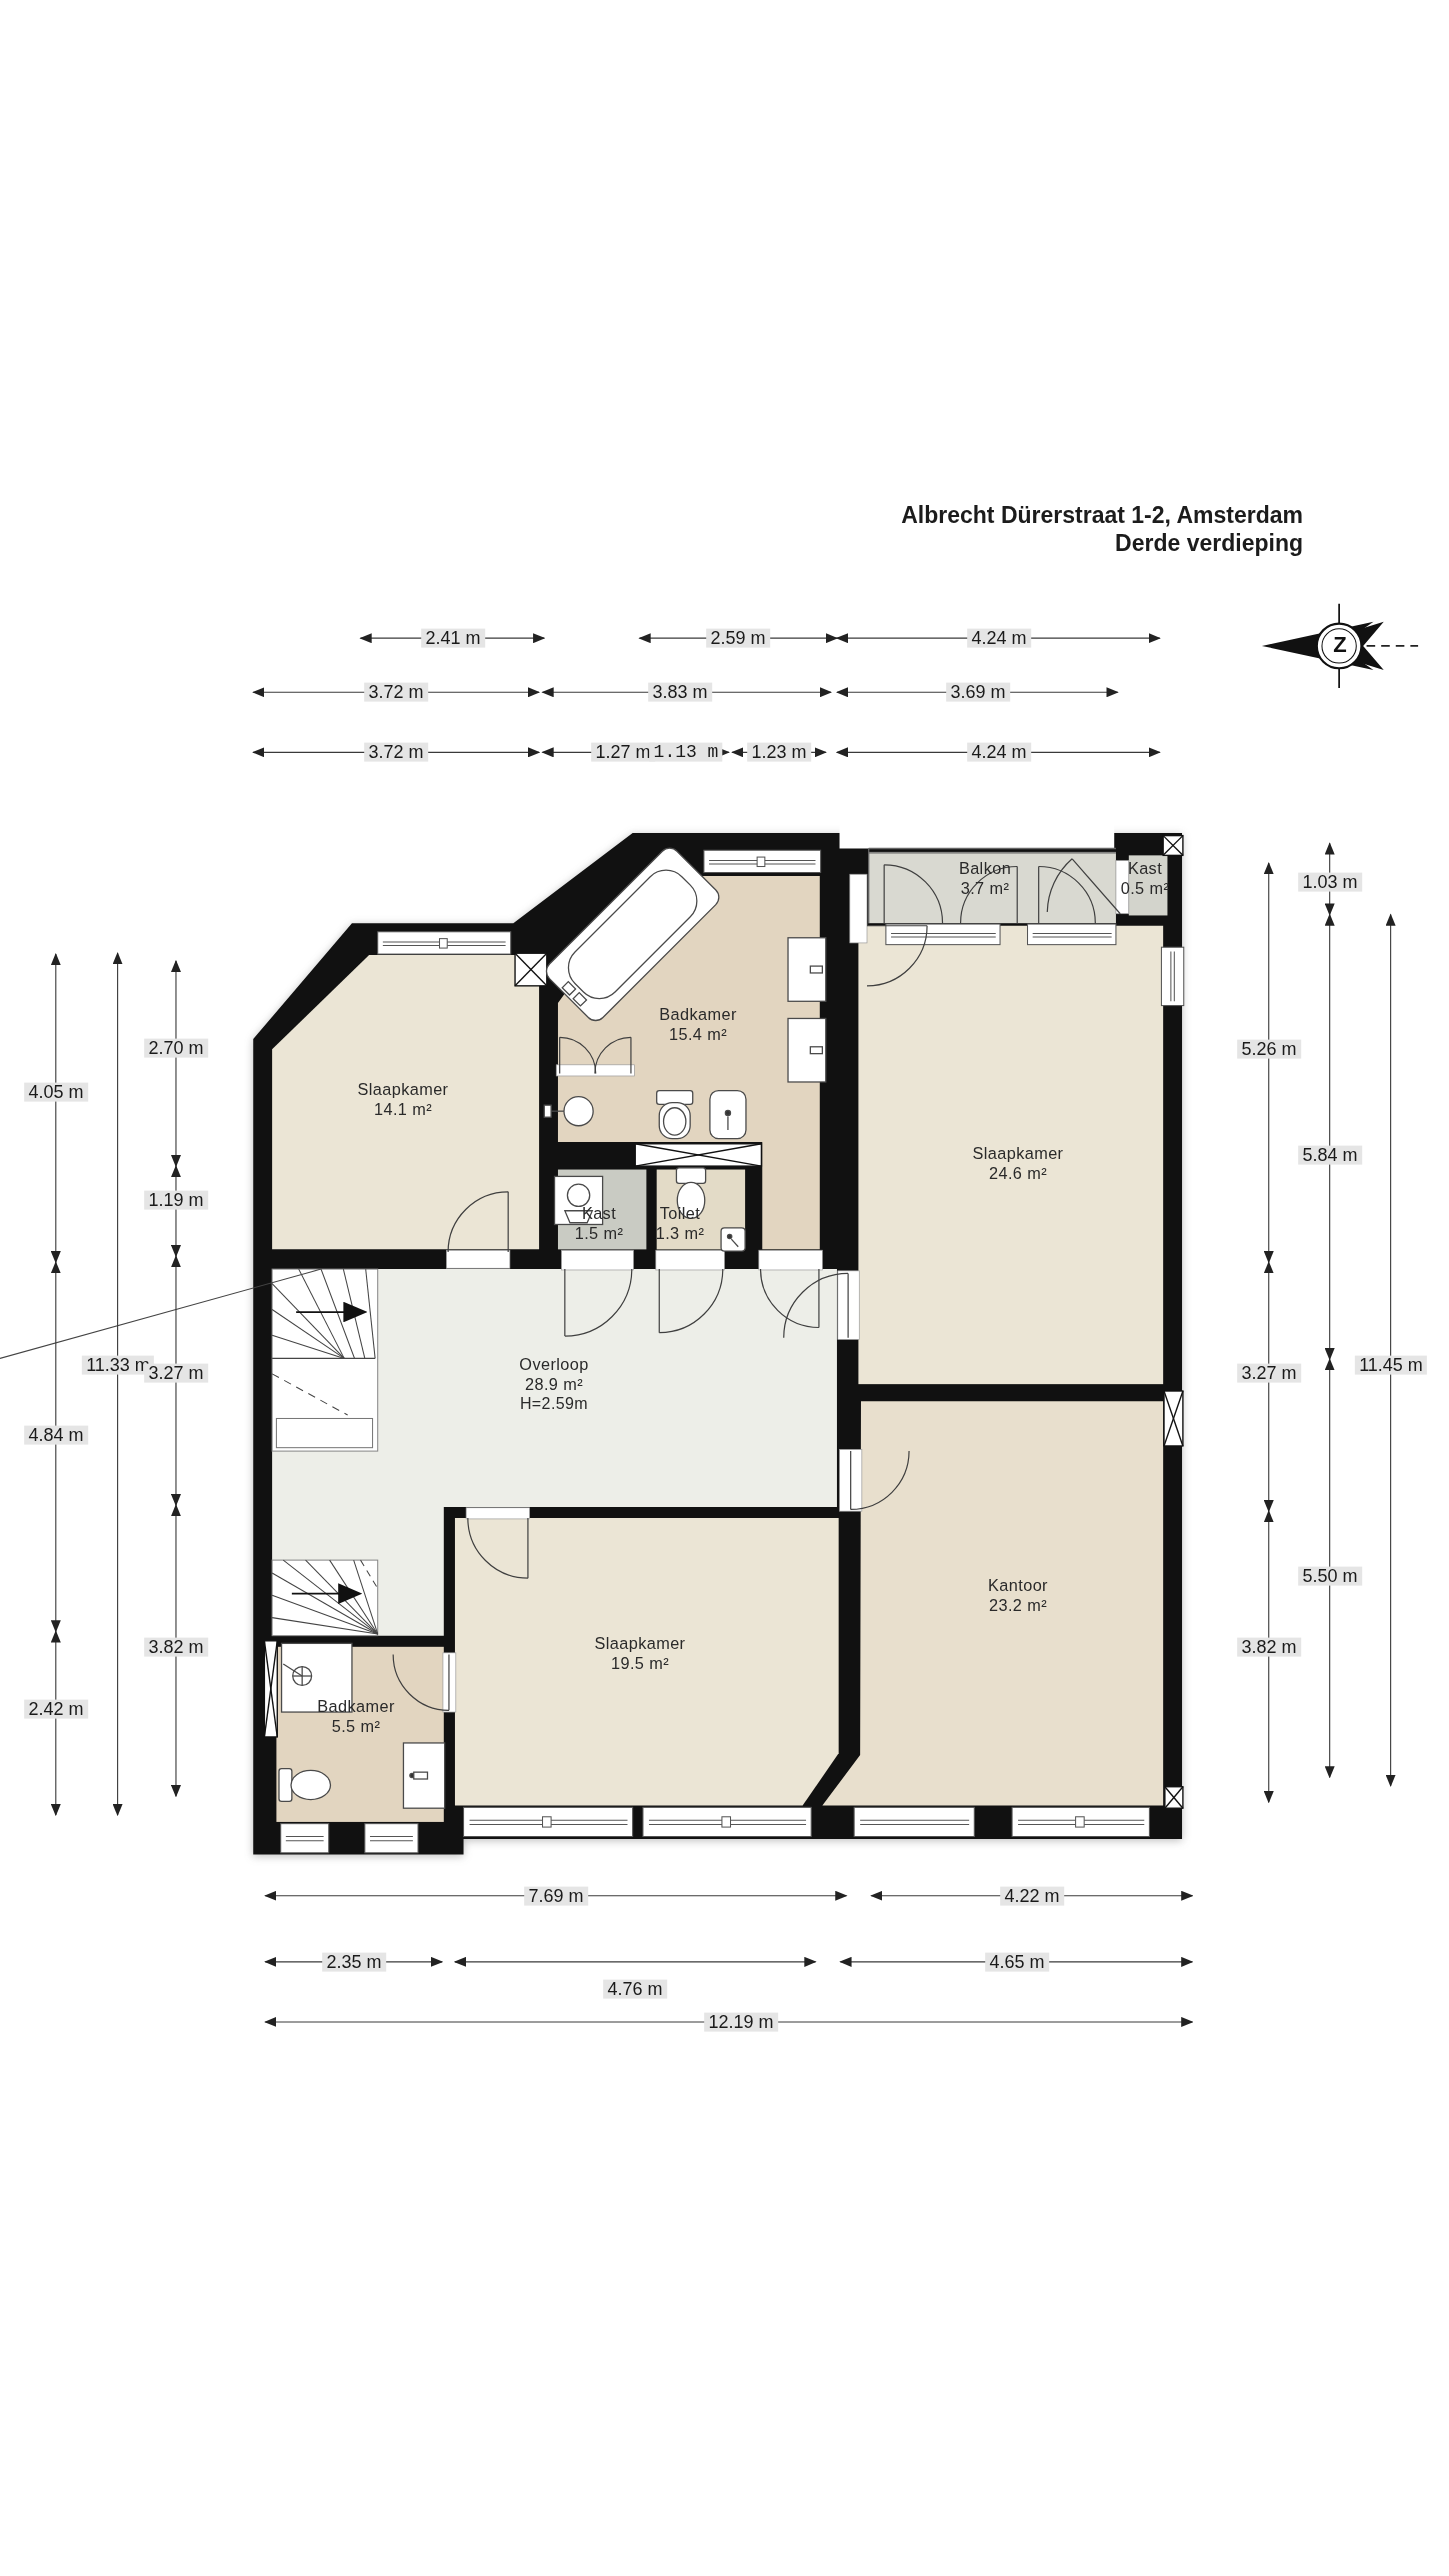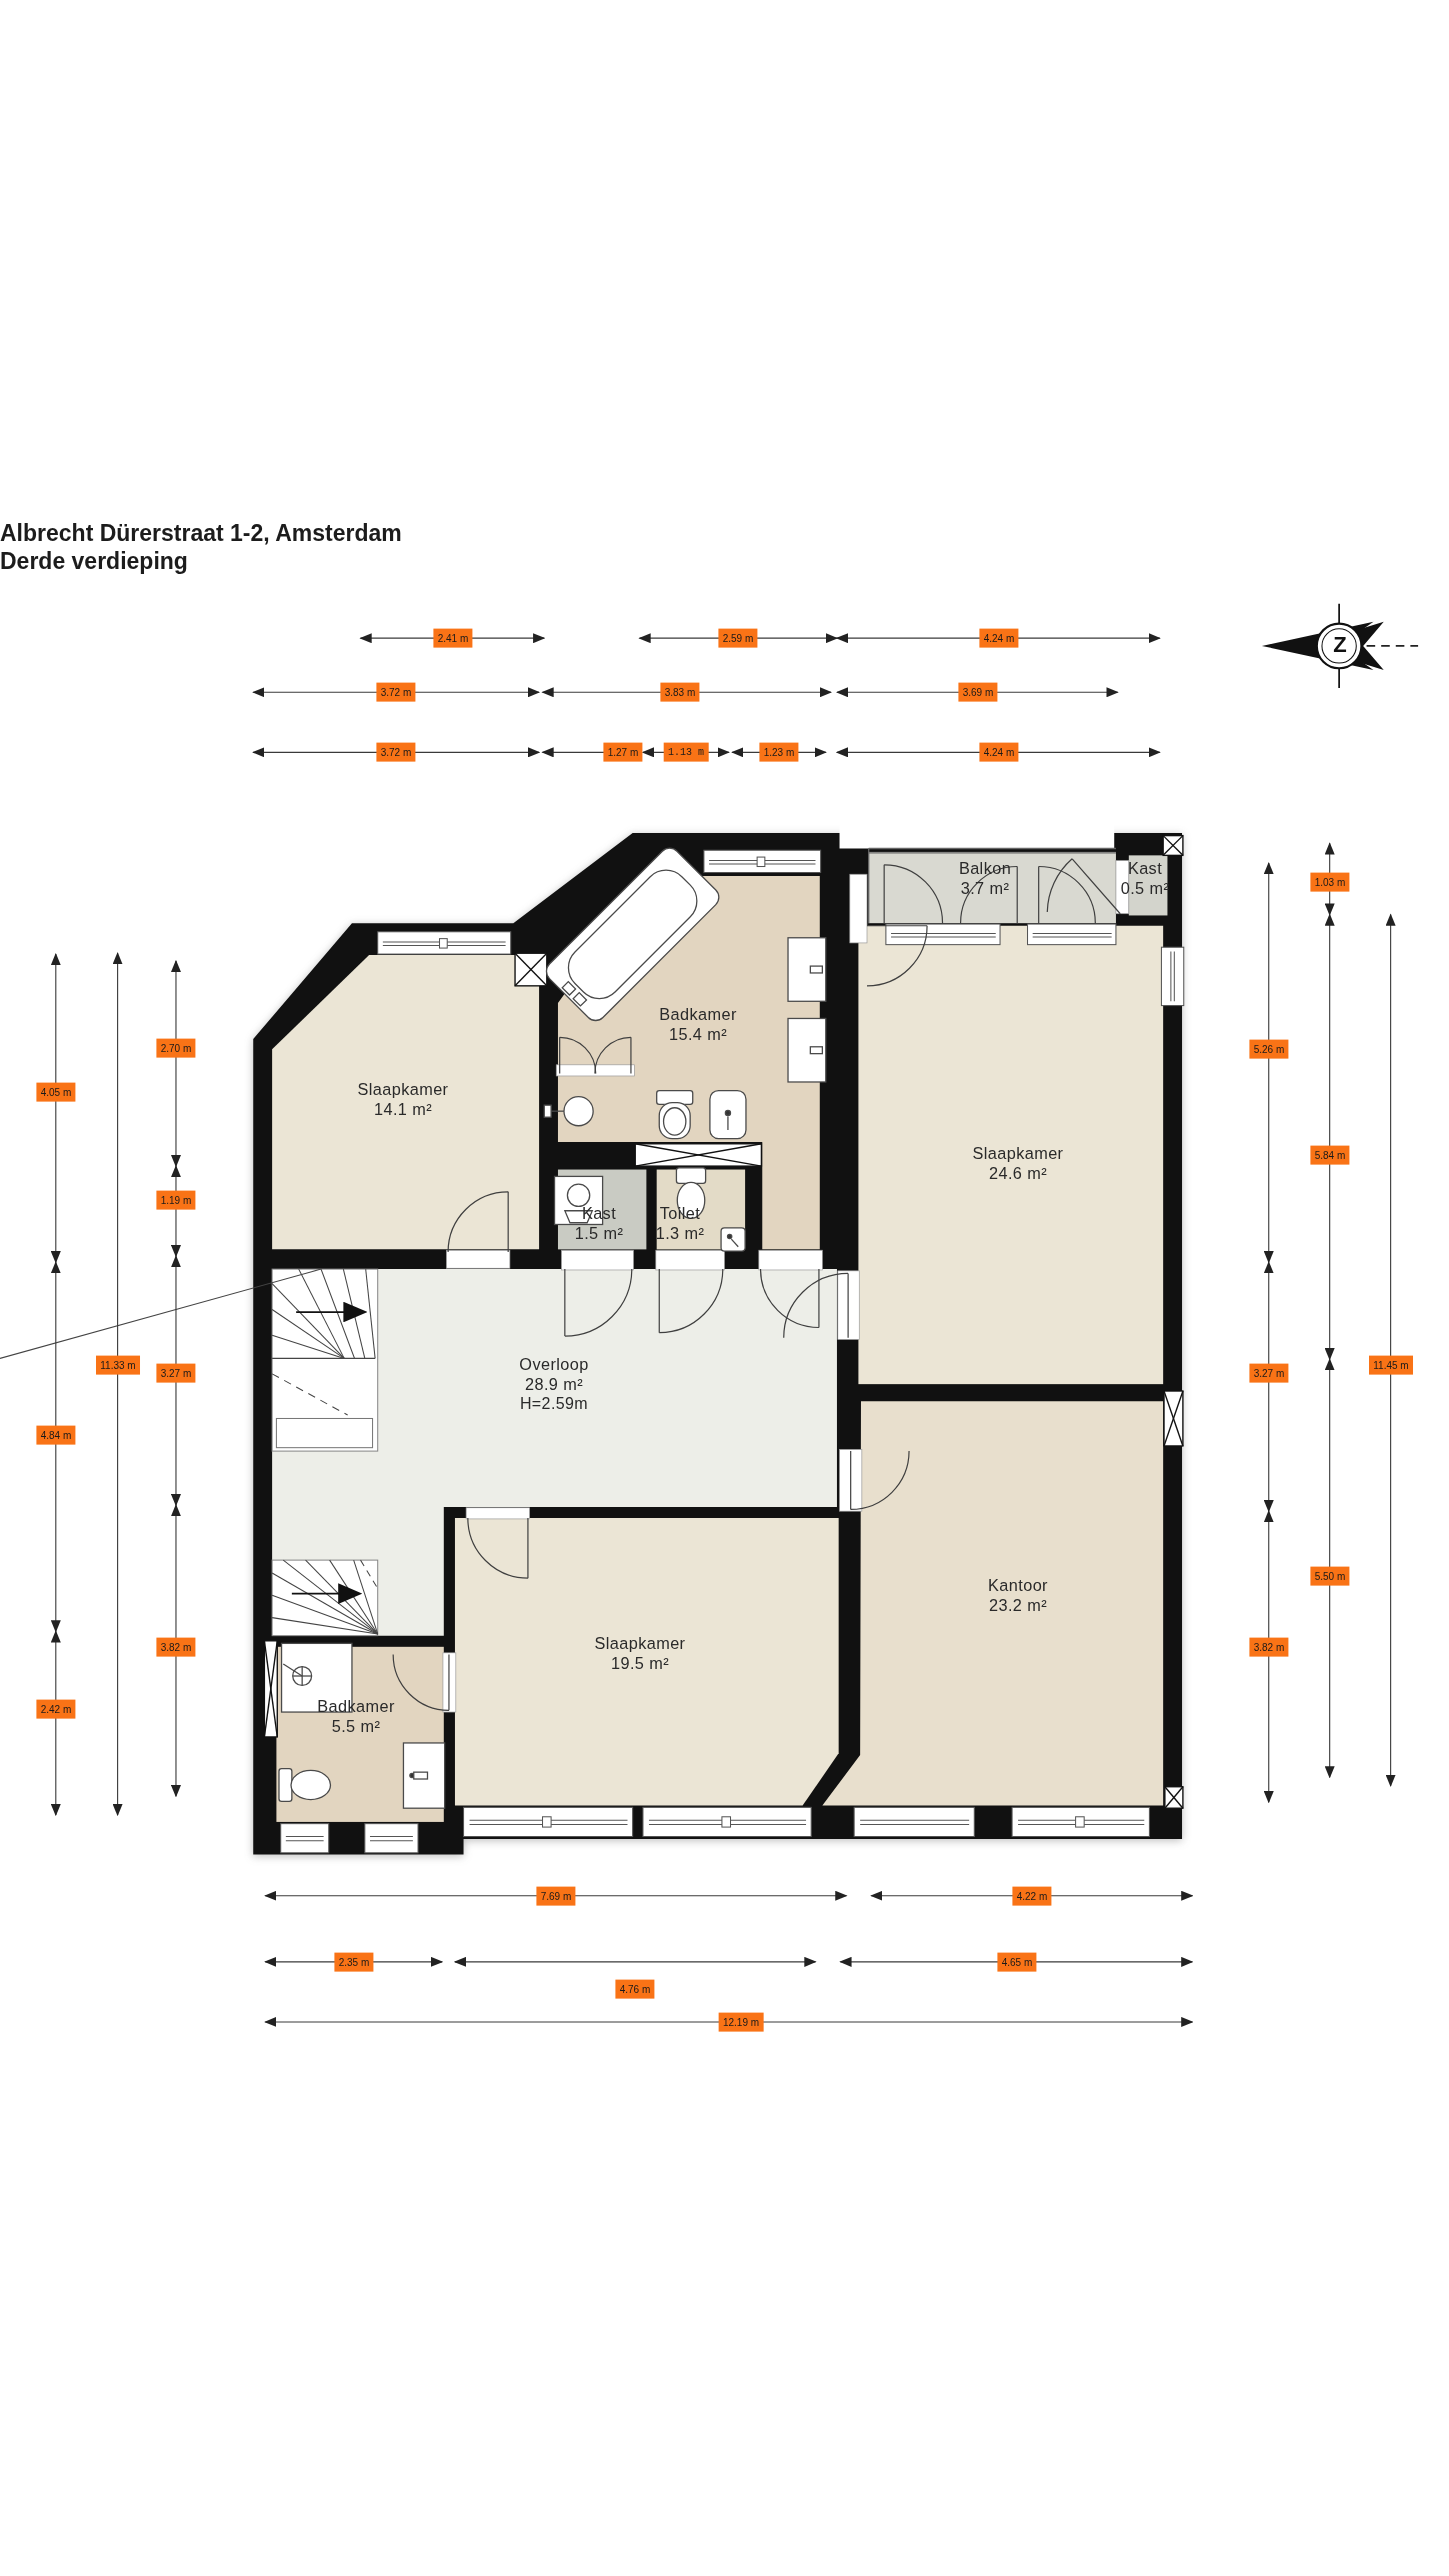--- a/index.html
+++ b/index.html
@@ -1,25 +1,25 @@
 <!DOCTYPE html>
 <html style="--wall: #111111; --slaapkamer: #ebe5d5; --badkamer: #e2d5c0; --kantoor: #e8dfcd; --overloop: #edeee8; --balkon: #d9d9d1; --kast-small: #d3d4cc; --kast: #c9cbc3; --toilet: #e3dbc7; --fixture: #4a4a4a; --dim: #3a3a3a; --text: #1c1c1c;font-size:13.7px"><head>
 <meta charset="utf-8">
 <style>
   html,body{margin:0;padding:0;background:#ffffff;}
   body{width:1449px;height:2576px;position:relative;font-family:"Liberation Sans",sans-serif;}
   #stage{position:absolute;left:0;top:0;width:1449px;height:2576px;}
   #plan-svg{position:absolute;left:0;top:0;}
-  .title{position:absolute;left:0;top:520px;width:1303px;text-align:left;color:var(--text);}
+  .title{position:absolute;left:0;top:502px;width:1303px;text-align:right;color:var(--text);}
   .title .l1,.title .l2{font-size:23px;font-weight:bold;line-height:27.5px;}
   .room-label{position:absolute;transform:translate(-50%,-50%);text-align:center;color:#2a2a2a;
     font-size:16.3px;line-height:20px;letter-spacing:0.4px;white-space:nowrap;}
   .room-label .h{font-size:16px;}
-  .dim-label{position:absolute;transform:translate(-50%,-50%);background:#f97316;color:#1a1a1a;
-    font-size:10px;line-height:17px;padding:0.9px 4.3px;white-space:nowrap;}
+  .dim-label{position:absolute;transform:translate(-50%,-50%);background:#e5e5e5;color:#1a1a1a;
+    font-size:18px;line-height:17px;padding:0.9px 4.3px;white-space:nowrap;}
   .compass-letter{position:absolute;transform:translate(-50%,-54%);font-size:22px;font-weight:bold;color:#111;}
 </style>
 </head>
 <body>
 
 <div id="stage">
 
   <div class="title">
     <div class="l1">Albrecht Dürerstraat 1-2, Amsterdam</div>
     <div class="l2">Derde verdieping</div>

